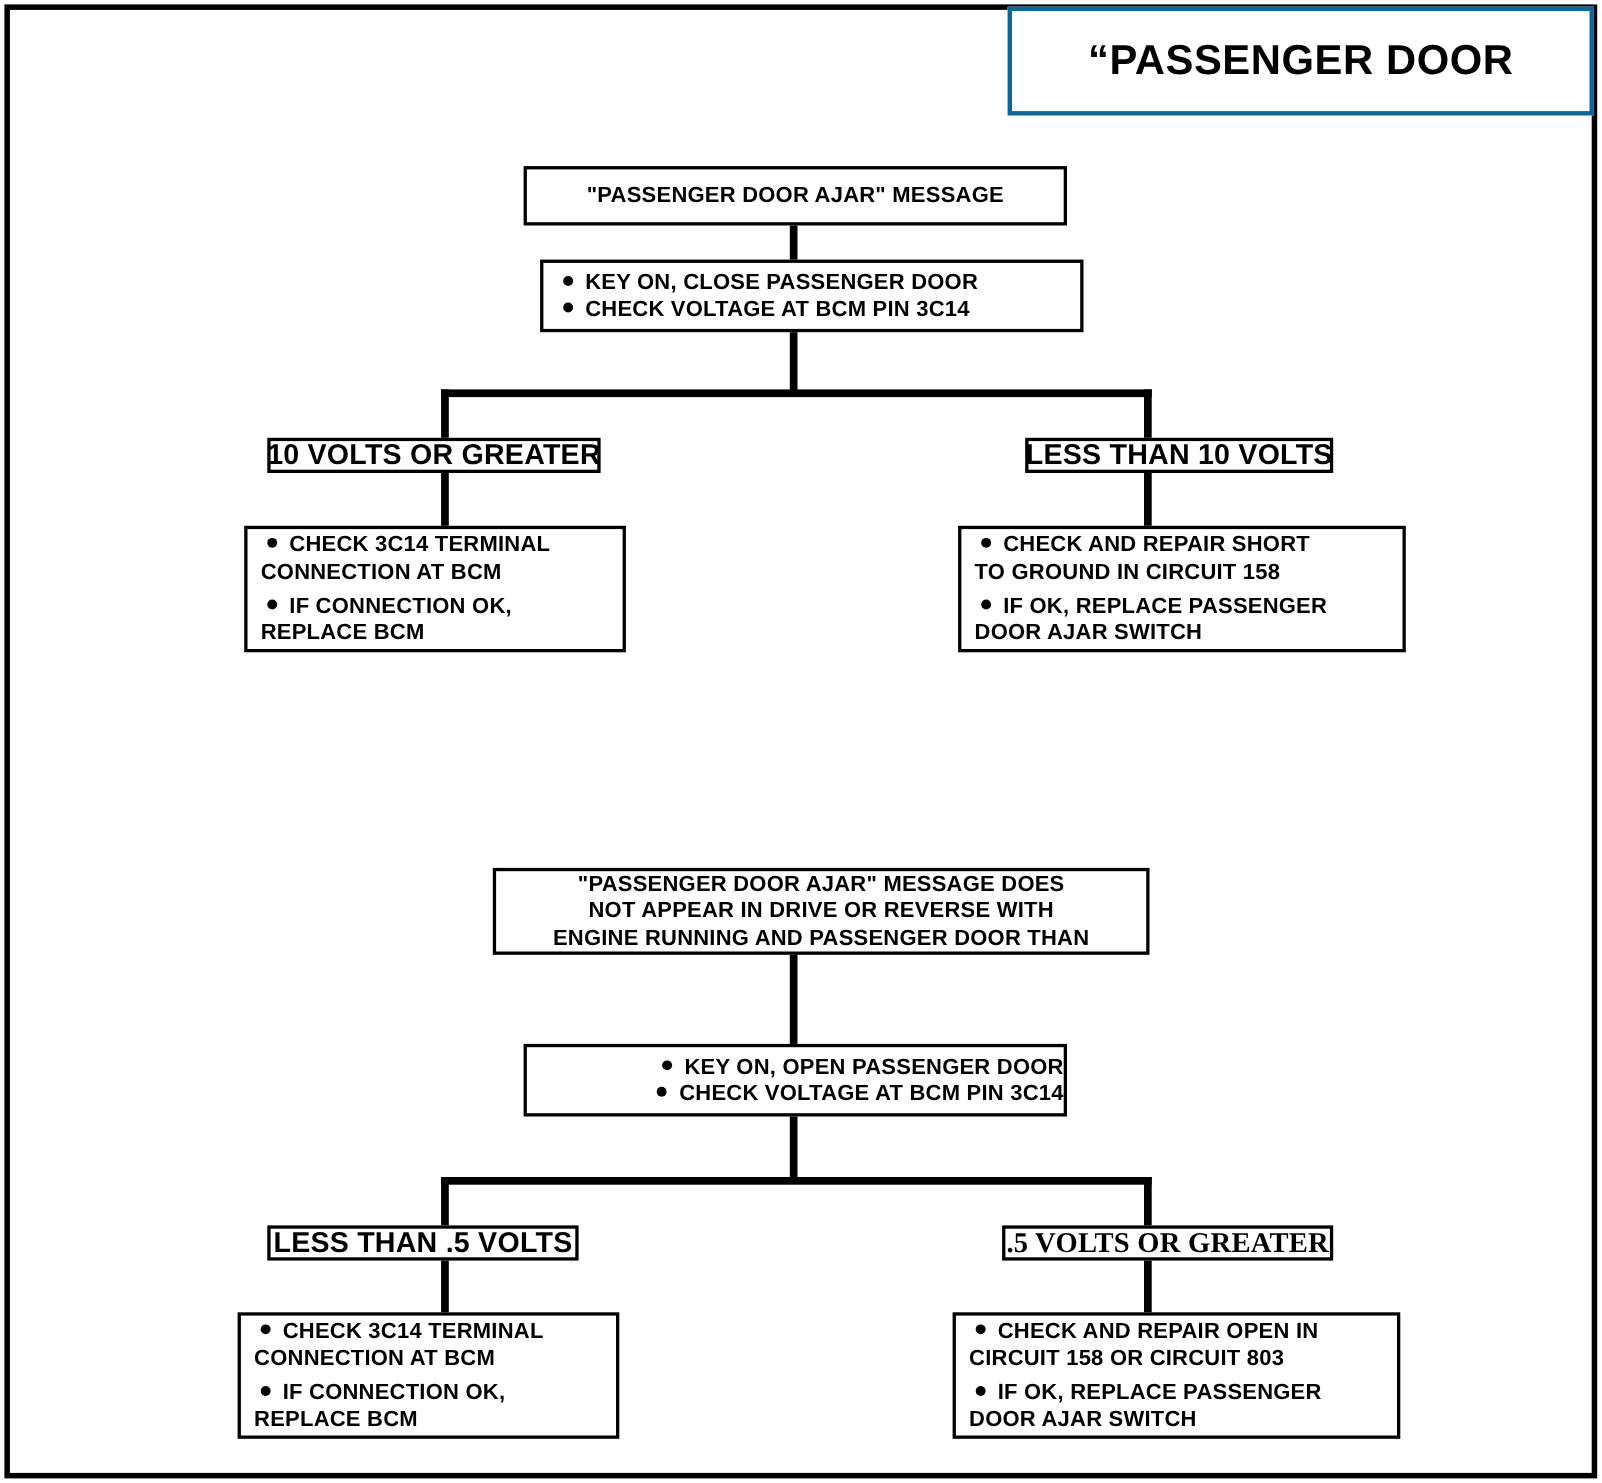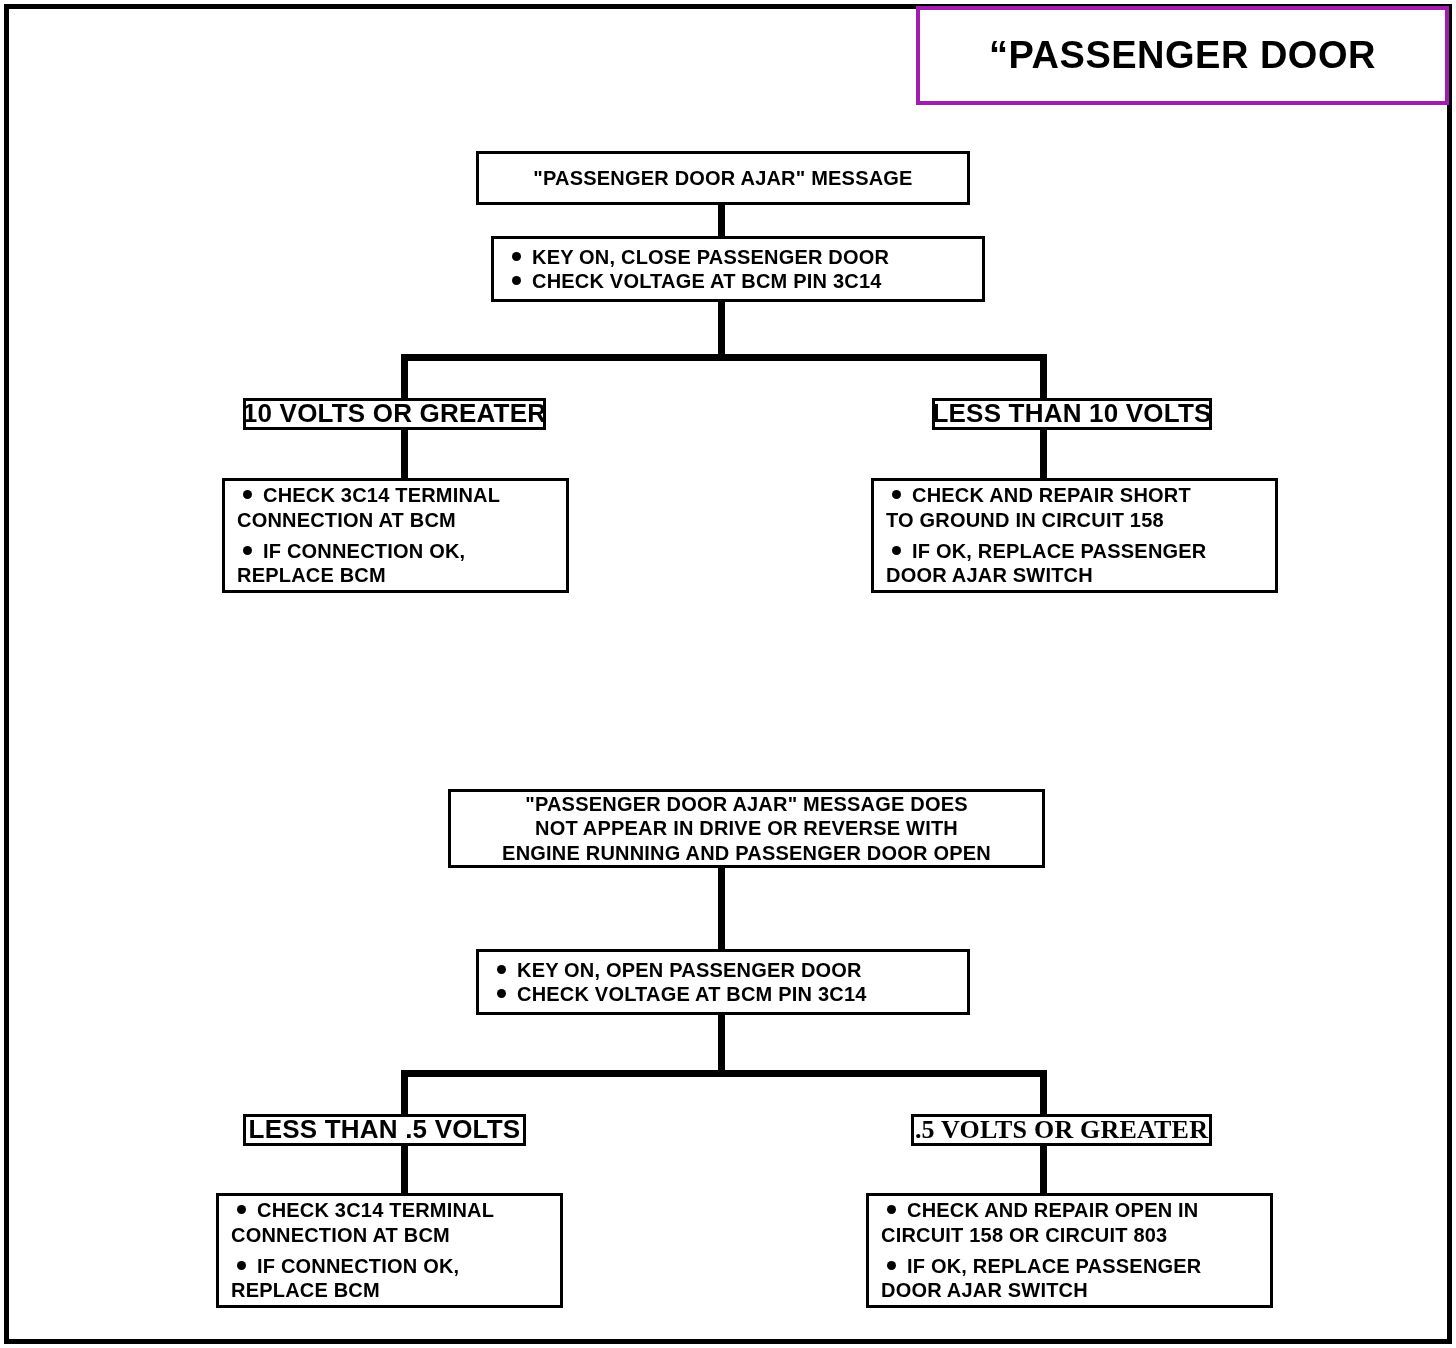--- a/index.html
+++ b/index.html
@@ -21,21 +21,21 @@
     left:4px; top:4px;
     width:1448px; height:1340px;
     border:5px solid #000;
     box-sizing:border-box;
   }
   
   .title-box{
     position:absolute;
     left:916px; top:6px;
     width:533px; height:99px;
-    border:4px solid #a21caf;
+    border:4px solid #0369a1;
     box-sizing:border-box;
     background:#fff;
     display:flex;
     align-items:center;
     justify-content:center;
     text-align:center;
   }
   .title-text{
     font-size:38px;
     font-weight:bold;
@@ -168,26 +168,26 @@
     <div class="bullet-line" style="margin-top:7px;">
       <span class="bullet"></span>
       <span class="line">IF OK, REPLACE PASSENGER</span>
     </div>
     <div class="line sub-line">DOOR AJAR SWITCH</div>
   </div>
 
   <div class="fbox centered" style="left:448px; top:789px; width:597px; height:79px;">
     <div class="line">"PASSENGER DOOR AJAR" MESSAGE DOES</div>
     <div class="line">NOT APPEAR IN DRIVE OR REVERSE WITH</div>
-    <div class="line">ENGINE RUNNING AND PASSENGER DOOR OPEN</div>
+    <div class="line">ENGINE RUNNING AND PASSENGER DOOR THAN</div>
   </div>
 
   <div class="conn" style="left:718px; top:866px; width:7px; height:86px;"></div>
 
-  <div class="fbox lefted" style="left:476px; top:949px; width:494px; height:66px;">
+  <div class="fbox lefted" style="left:476px; top:949px; width:494px; height:66px;align-items:flex-end;">
     <div class="bullet-line">
       <span class="bullet"></span>
       <span class="line">KEY ON, OPEN PASSENGER DOOR</span>
     </div>
     <div class="bullet-line">
       <span class="bullet"></span>
       <span class="line">CHECK VOLTAGE AT BCM PIN 3C14</span>
     </div>
   </div>
 

